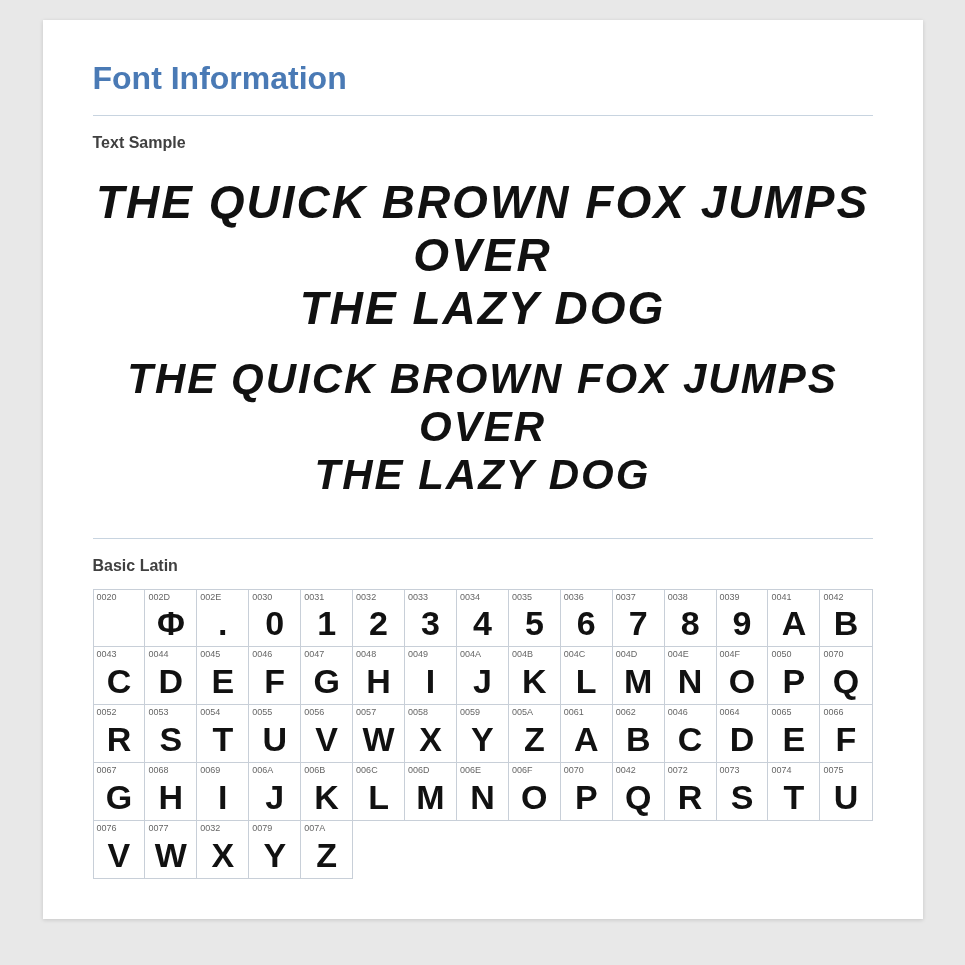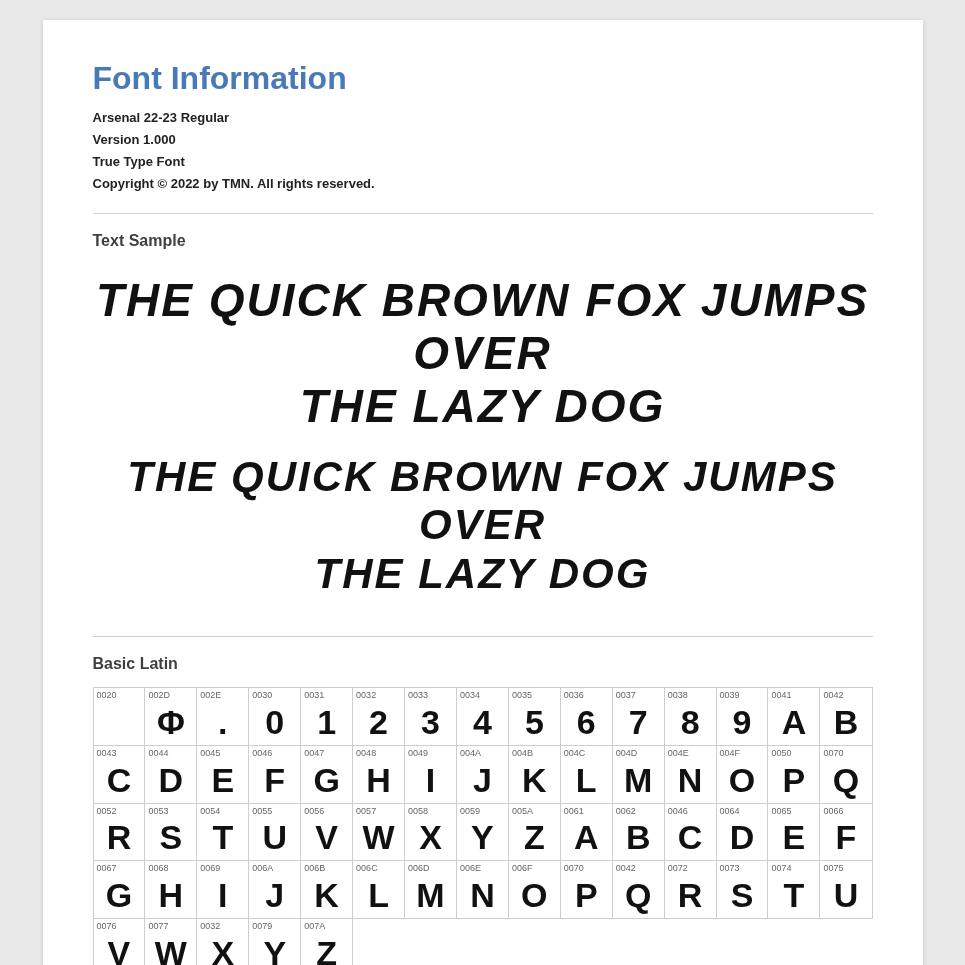--- a/index.html
+++ b/index.html
@@ -18,21 +18,20 @@
       background: #ffffff;
       width: 880px;
       padding: 40px 50px;
       box-shadow: 0 1px 4px rgba(0,0,0,0.15);
     }
 
     .page-title {
       font-size: 32px;
       font-weight: bold;
       color: #4a7ab5;
-      margin-bottom: 10px;
     }
 
     .font-meta {
       font-size: 13px;
       font-weight: bold;
       color: #222;
       line-height: 1.7;
       margin-bottom: 18px;
     }
 
@@ -109,26 +108,20 @@
       font-family: 'Arial Black', Arial, sans-serif;
       line-height: 1;
     }
   </style>
 </head>
 <body>
 
 <div class="card">
 
   <div class="page-title">Font Information</div>
-  <div class="font-meta">
-    <div>Arsenal 22-23 Regular</div>
-    <div>Version 1.000</div>
-    <div>True Type Font</div>
-    <div>Copyright © 2022 by TMN. All rights reserved.</div>
-  </div>
 
   <hr class="divider">
 
   <div class="section-title">Text Sample</div>
   <div class="text-sample-area">
     <div class="sample-line-large">
       <span>THE QUICK BROWN FOX JUMPS OVER</span><br>
       <span>THE LAZY DOG</span>
     </div>
     <div class="sample-line-medium">

